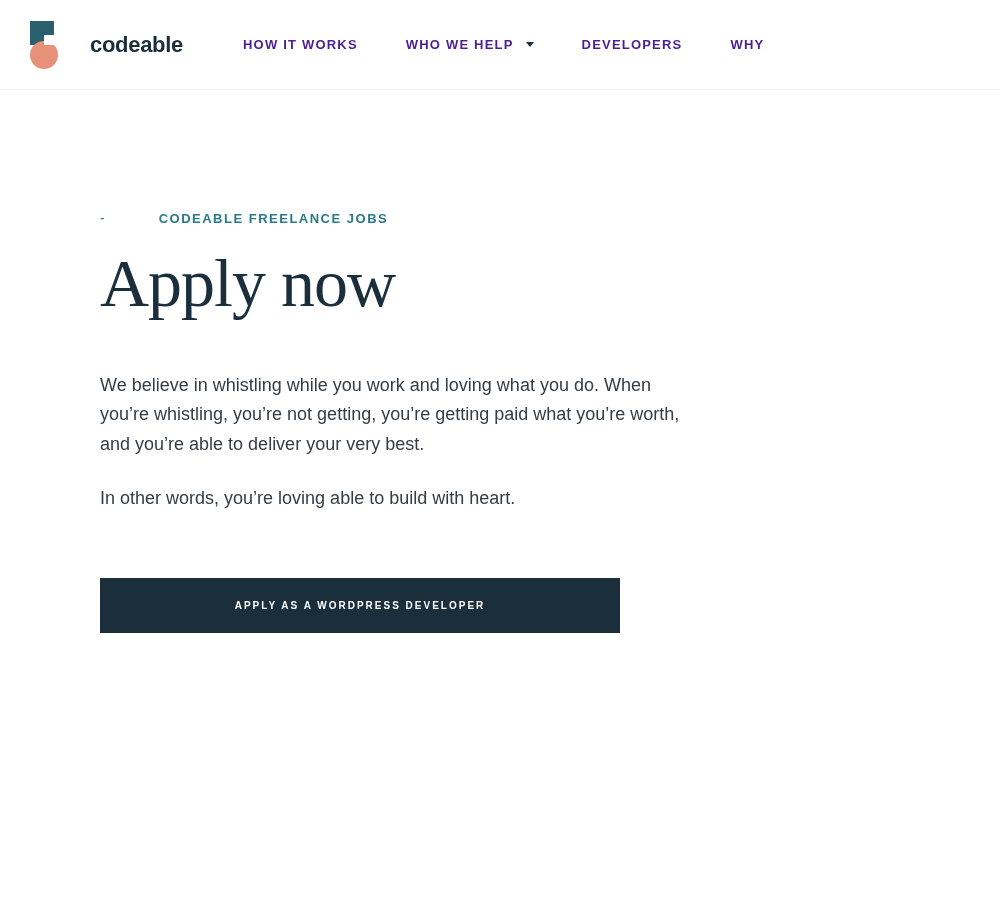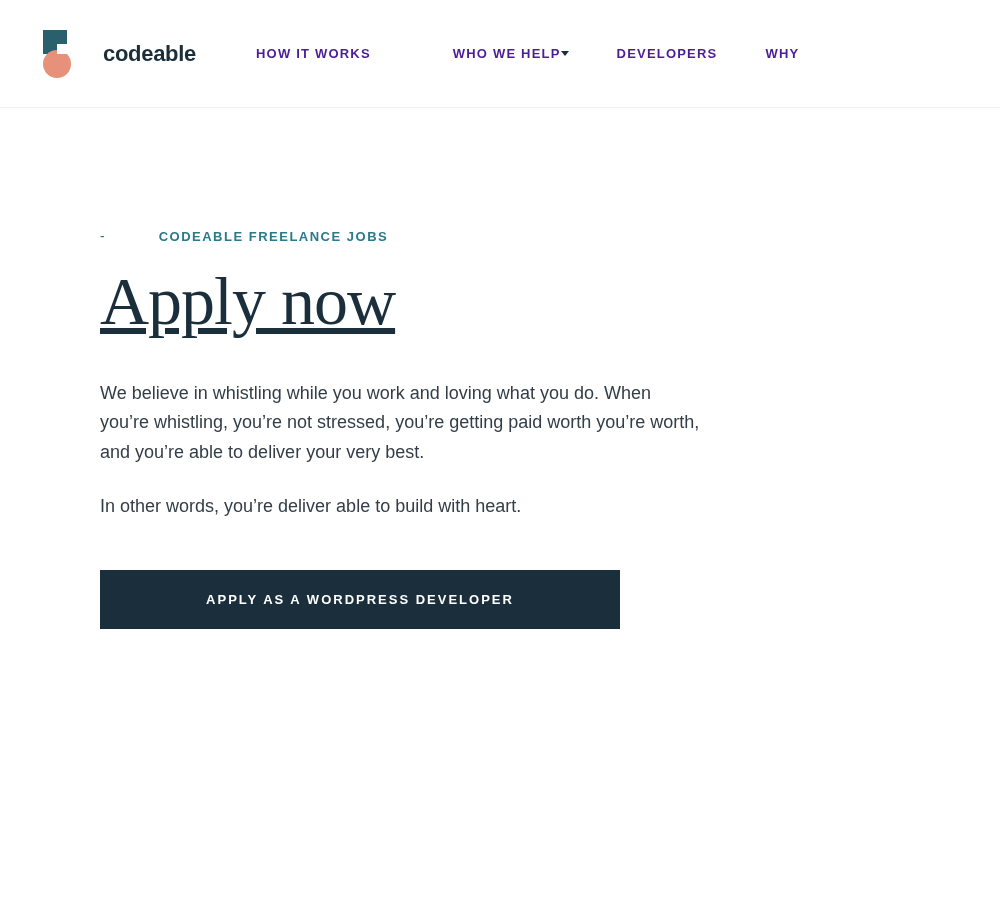--- a/index.html
+++ b/index.html
@@ -13,22 +13,22 @@
       background: #ffffff;
       color: #1a2e3b;
       width: 1000px;
       min-height: 913px;
     }
 
     
     header {
       display: flex;
       align-items: center;
-      padding: 0 41px;
-      height: 108px;
+      padding: 0 28px;
+      height: 90px;
       border-bottom: 1px solid #f0f0f0;
     }
 
     .logo-area {
       display: flex;
       align-items: center;
       gap: 10px;
       margin-right: 60px;
       text-decoration: none;
     }
@@ -60,22 +60,21 @@
       color: #4c1d95;
       text-transform: uppercase;
       text-decoration: none;
       cursor: pointer;
       white-space: nowrap;
     }
 
     .nav-item-with-arrow {
       display: flex;
       align-items: center;
-      gap: 0;
-      margin-left: 34px;
+      gap: 12px;
     }
 
     .dropdown-arrow {
       width: 0;
       height: 0;
       border-left: 4px solid transparent;
       border-right: 4px solid transparent;
       border-top: 5px solid #1a2e3b;
       display: inline-block;
     }
@@ -107,40 +106,39 @@
       text-transform: uppercase;
       margin-left: 44px;
     }
 
     .page-heading {
       font-size: 68px;
       font-weight: 400;
       color: #1a2e3b;
       font-family: Georgia, 'Times New Roman', Times, serif;
       line-height: 1.1;
-      margin-bottom: 40px;
+      margin-bottom: 50px;
       letter-spacing: -1px;
-      text-decoration: underline;
     }
 
     .body-text {
       font-size: 18px;
       line-height: 1.65;
       color: #333d47;
       margin-bottom: 24px;
       max-width: 680px;
     }
 
     .cta-button {
       display: inline-block;
-      margin-top: 24px;
+      margin-top: 40px;
       padding: 22px 77px;
       background-color: #1a2e3b;
       color: #ffffff;
-      font-size: 13px;
+      font-size: 10px;
       font-weight: 700;
       letter-spacing: 2px;
       text-transform: uppercase;
       text-decoration: none;
       cursor: pointer;
       border: none;
       min-width: 520px;
       text-align: center;
     }
   </style>
@@ -173,18 +171,18 @@
 </header>
 
 <main>
   <div class="section-label">
     <span class="section-label-dash">-</span>
     <span class="section-label-text">CODEABLE FREELANCE JOBS</span>
   </div>
 
   <h1 class="page-heading">Apply now</h1>
 
-  <p class="body-text">We believe in whistling while you work and loving what you do. When you’re whistling, you’re not stressed, you’re getting paid worth you’re worth, and you’re able to deliver your very best.</p>
+  <p class="body-text">We believe in whistling while you work and loving what you do. When you’re whistling, you’re not getting, you’re getting paid what you’re worth, and you’re able to deliver your very best.</p>
 
-  <p class="body-text">In other words, you’re deliver able to build with heart.</p>
+  <p class="body-text">In other words, you’re loving able to build with heart.</p>
 
   <a class="cta-button" href="#">APPLY AS A WORDPRESS DEVELOPER</a>
 </main>
 
 </body></html>

